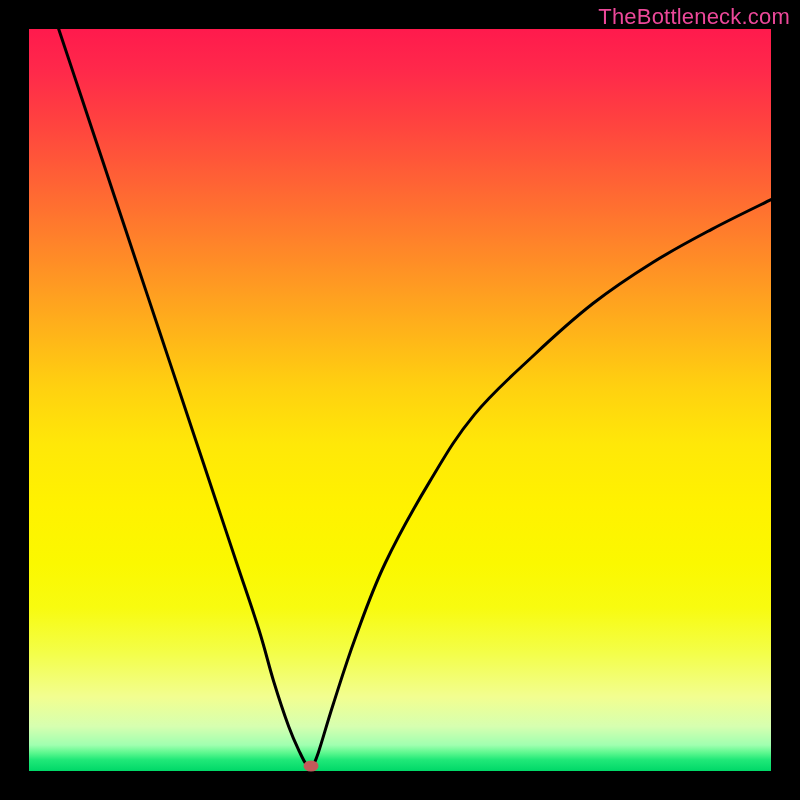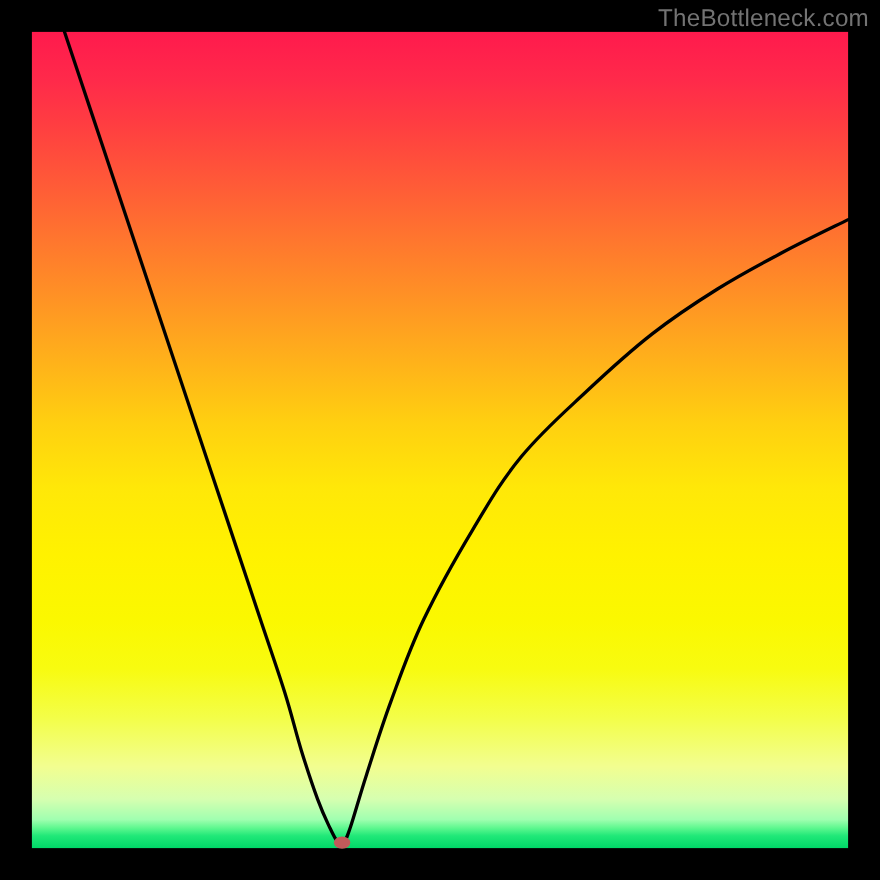--- a/index.html
+++ b/index.html
@@ -45,21 +45,21 @@
       #a0ffb0 96.5%,
       #60f890 97.5%,
       #20e878 98.5%,
       #00d868 100%
     );
   }
   .watermark {
     position: absolute;
     top: 4px;
     right: 10px;
-    color: #737373;
+    color: #ec4899;
     font-size: 22px;
     font-weight: 500;
     letter-spacing: 0.2px;
     z-index: 5;
   }
   svg.curve {
     position: absolute;
     left: 0;
     top: 0;
     width: 742px;

